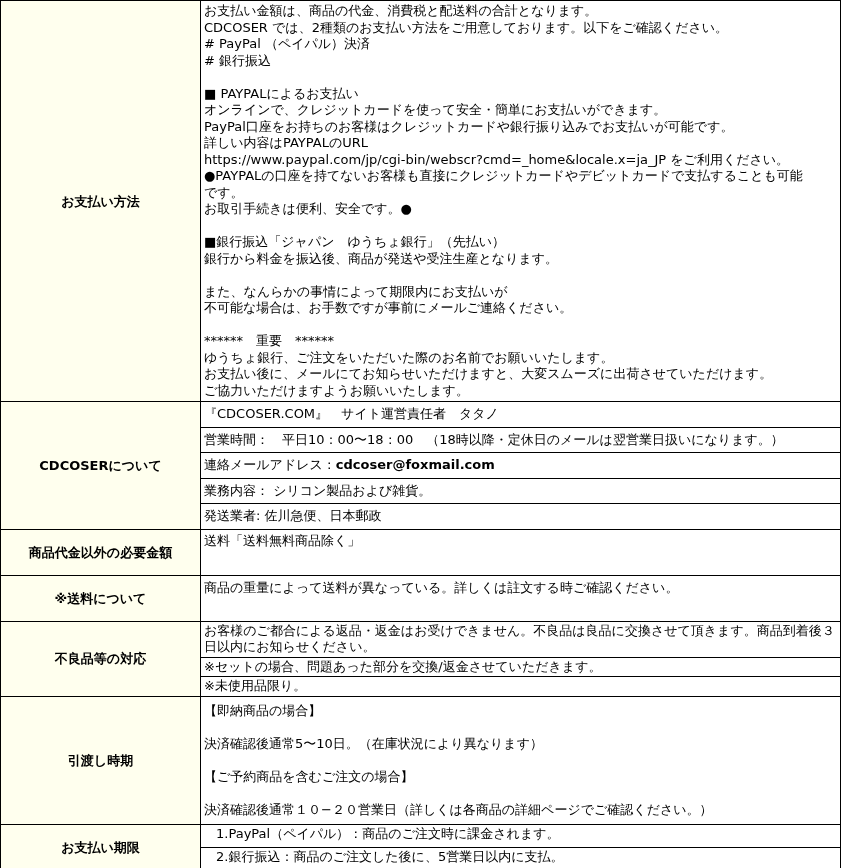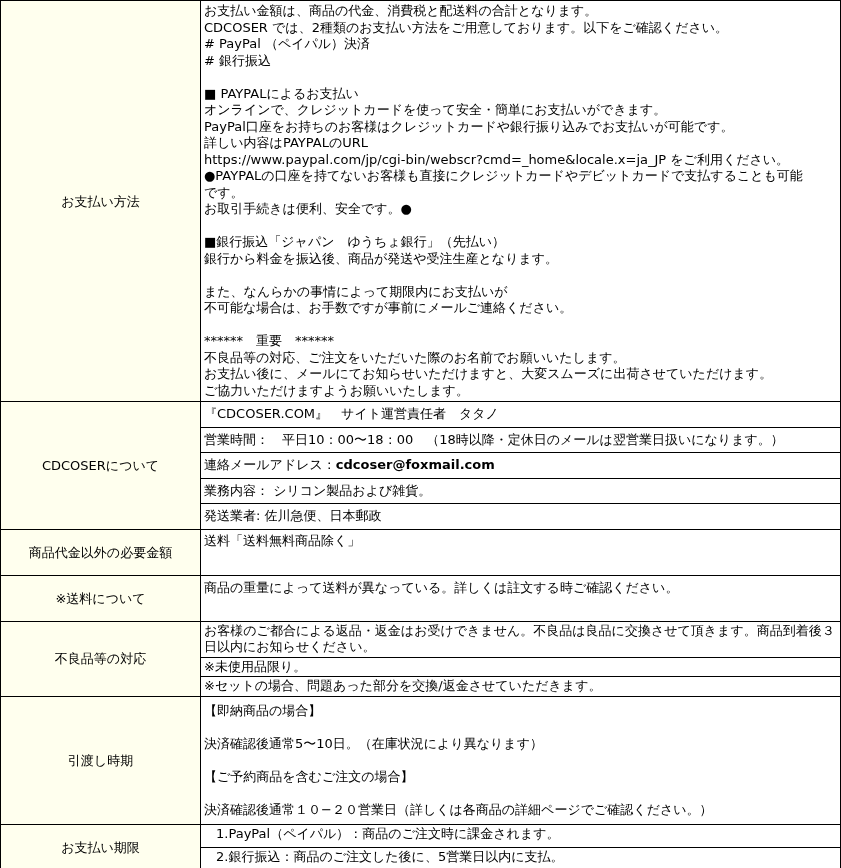--- a/index.html
+++ b/index.html
@@ -18,21 +18,21 @@
   }
   .row {
     display: flex;
     border-bottom: 1px solid var(--border-color, #000);
     width: 100%;
   }
   .label-cell {
     width: 200px;
     min-width: 200px;
     background: var(--label-bg, #ffffee);
-    font-weight: normal;
+    font-weight: bold;
     display: flex;
     align-items: center;
     justify-content: center;
     text-align: center;
     border-right: 1px solid var(--border-color, #000);
     padding: 14px 4px;
     line-height: 17px;
   }
   .content-cell {
     flex: 1;
@@ -85,21 +85,21 @@
           <div class="line">です。</div>
           <div class="line">お取引手続きは便利、安全です。●</div>
           <div class="line">&nbsp;</div>
           <div class="line">■銀行振込「ジャパン　ゆうちょ銀行」（先払い）</div>
           <div class="line">銀行から料金を振込後、商品が発送や受注生産となります。</div>
           <div class="line">&nbsp;</div>
           <div class="line">また、なんらかの事情によって期限内にお支払いが</div>
           <div class="line">不可能な場合は、お手数ですが事前にメールご連絡ください。</div>
           <div class="line">&nbsp;</div>
           <div class="line">******　重要　******</div>
-          <div class="line">不良品等の対応、ご注文をいただいた際のお名前でお願いいたします。</div>
+          <div class="line">ゆうちょ銀行、ご注文をいただいた際のお名前でお願いいたします。</div>
           <div class="line">お支払い後に、メールにてお知らせいただけますと、大変スムーズに出荷させていただけます。</div>
           <div class="line">ご協力いただけますようお願いいたします。</div>
         </div>
       </div>
     </div>
     <div class="row" data-row-key="about">
       <div class="label-cell">CDCOSERについて</div>
       <div class="content-cell">
         <div class="subcell">
           <div class="line">『CDCOSER.COM』　サイト運営責任者　タタノ</div>
@@ -134,24 +134,24 @@
         </div>
       </div>
     </div>
     <div class="row" data-row-key="defective">
       <div class="label-cell">不良品等の対応</div>
       <div class="content-cell">
         <div class="subcell">
           <div class="line">お客様のご都合による返品・返金はお受けできません。不良品は良品に交換させて頂きます。商品到着後３日以内にお知らせください。</div>
         </div>
         <div class="subcell">
-          <div class="line">※未使用品限り。</div>
+          <div class="line">※セットの場合、問題あった部分を交換/返金させていただきます。</div>
         </div>
         <div class="subcell">
-          <div class="line">※セットの場合、問題あった部分を交換/返金させていただきます。</div>
+          <div class="line">※未使用品限り。</div>
         </div>
       </div>
     </div>
     <div class="row" data-row-key="delivery">
       <div class="label-cell">引渡し時期</div>
       <div class="content-cell">
         <div class="subcell">
           <div class="line">【即納商品の場合】</div>
           <div class="line">&nbsp;</div>
           <div class="line">決済確認後通常5〜10日。（在庫状況により異なります）</div>

